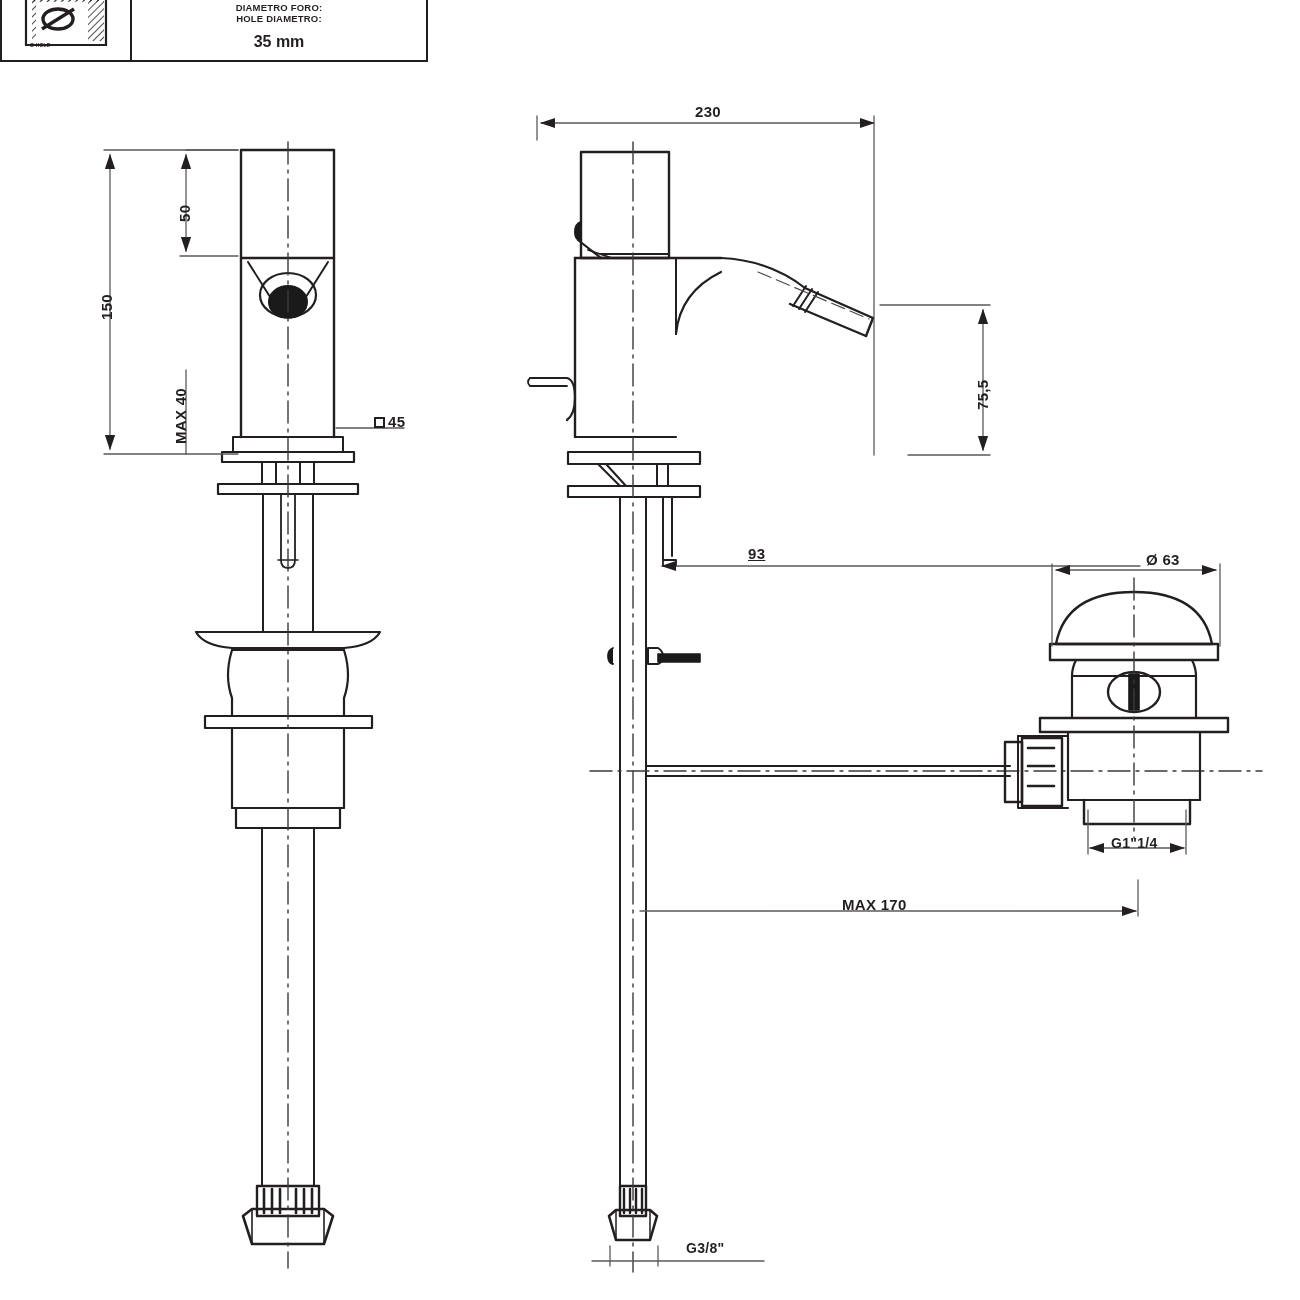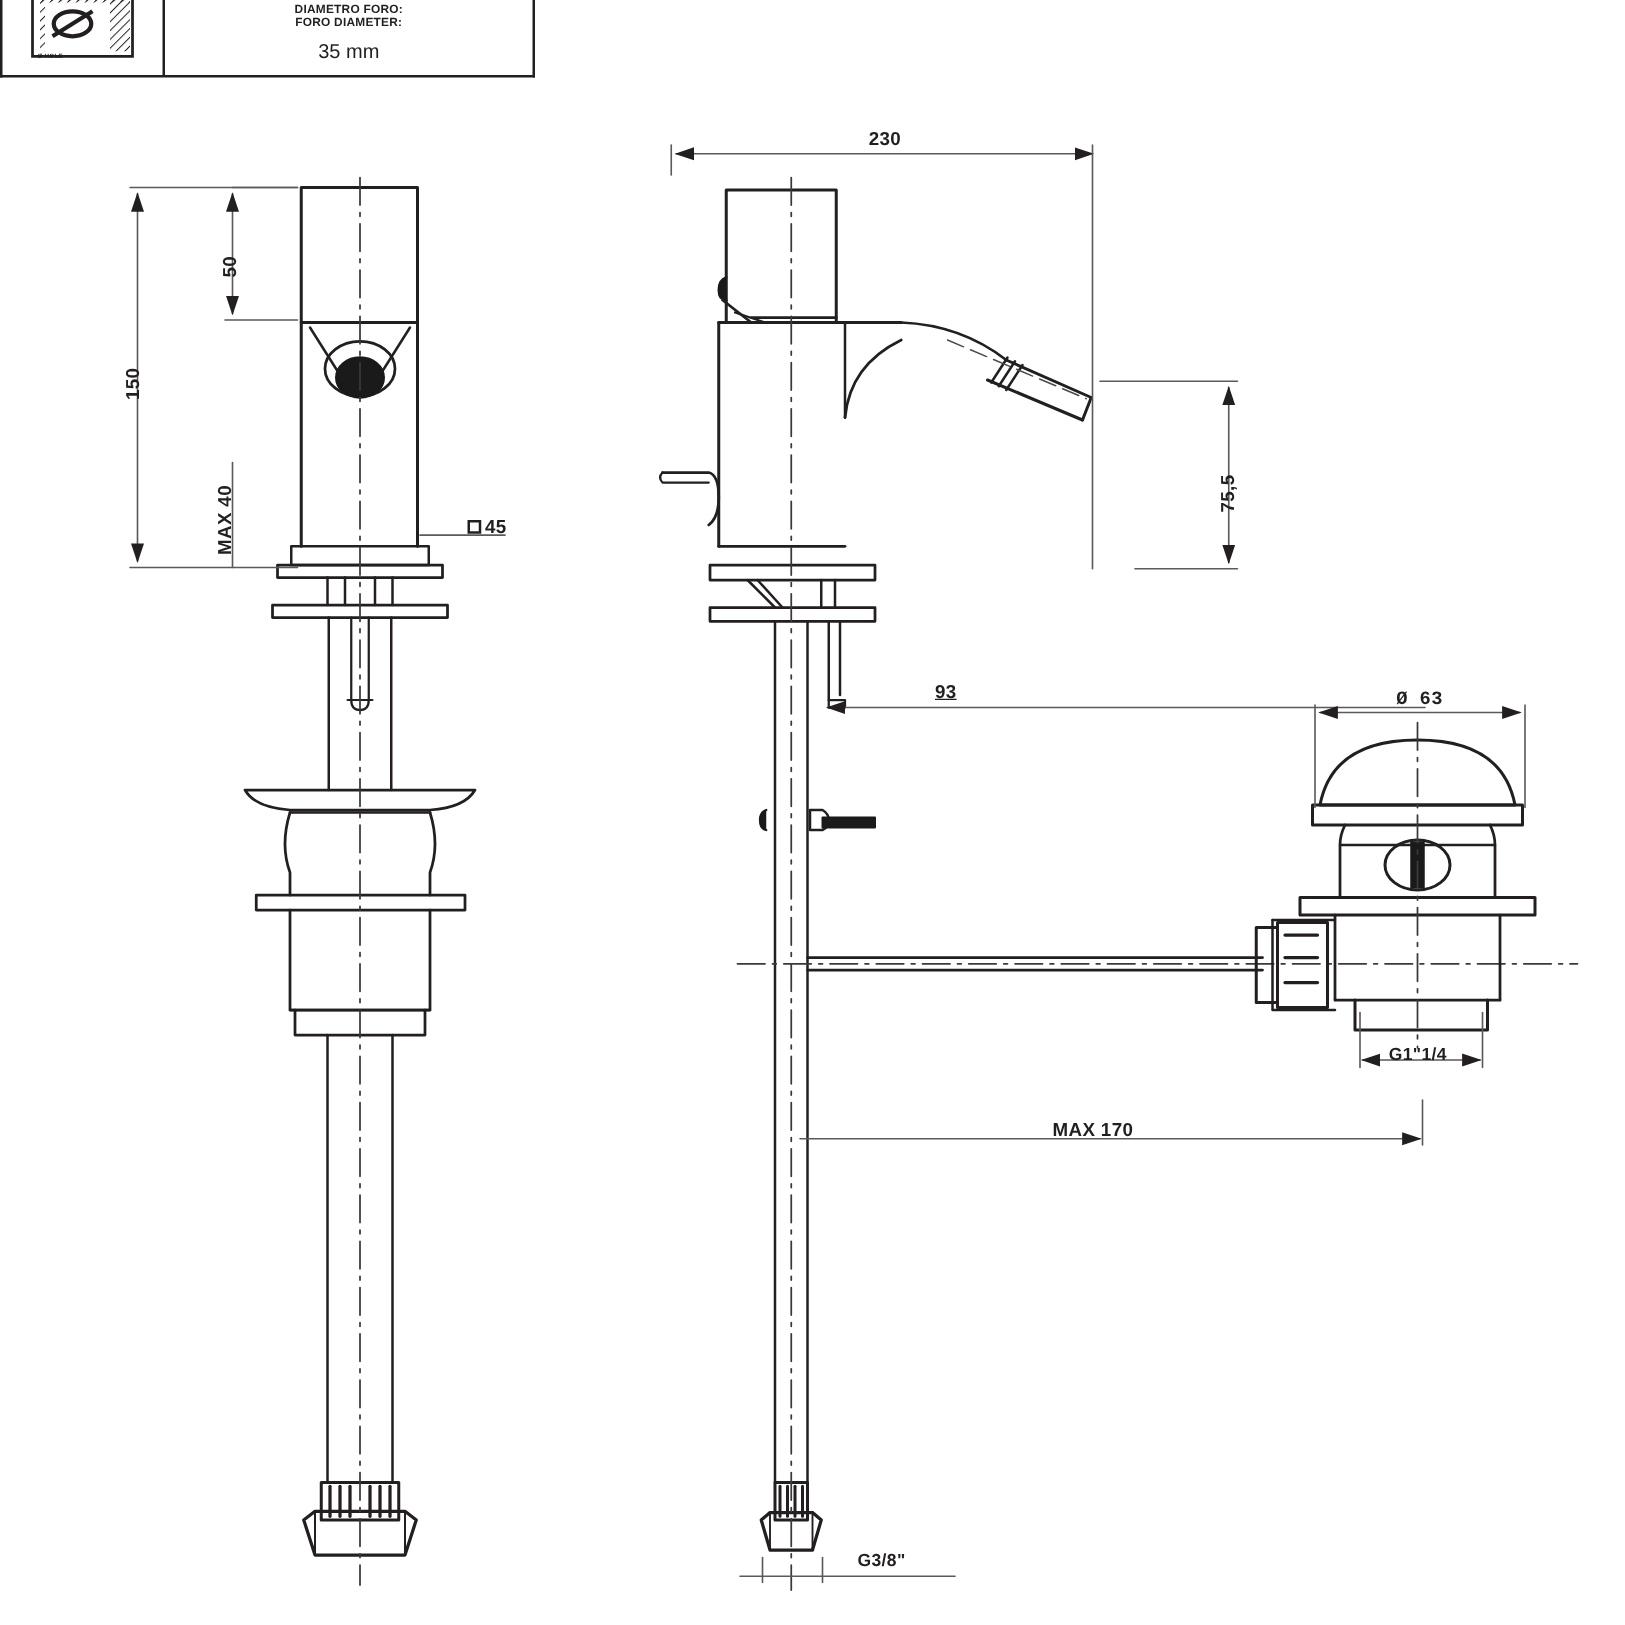--- a/index.html
+++ b/index.html
@@ -57,21 +57,21 @@
   }
   .hole-label-line {
     font-size: 9.5px;
     font-weight: bold;
     letter-spacing: .2px;
     line-height: 11px;
     color: #231f20;
   }
   #hole-value {
     font-size: 16px;
-    font-weight: normal;
+    font-weight: bold;
     margin-top: 9px;
     color: #231f20;
   }
   #hole-icon-caption {
     position: absolute;
     bottom: 1px;
     left: 8px;
     font-size: 5px;
     font-weight: bold;
     color: #231f20;
@@ -130,21 +130,21 @@
         <rect x="66" y="6" width="16" height="44" fill="url(#hatch)" stroke="none"></rect>
         <rect x="10" y="6" width="72" height="5" fill="url(#hatch)" stroke="none"></rect>
         <ellipse cx="36" cy="28" rx="15" ry="10" fill="none" stroke="#231f20" stroke-width="3.4"></ellipse>
         <line x1="20" y1="38" x2="52" y2="18" stroke="#231f20" stroke-width="3.4"></line>
       </svg>
       <span id="hole-icon-caption">Ø HOLE</span>
     </div>
   </div>
   <div id="hole-text-cell">
     <div class="hole-label-line">DIAMETRO FORO:</div>
-    <div class="hole-label-line">FORO DIAMETER:</div>
+    <div class="hole-label-line">HOLE DIAMETRO:</div>
     <div id="hole-value">35 mm</div>
   </div>
 </div>
 
 <svg id="drawing-canvas" viewBox="0 0 1300 1300">
   <defs>
     <marker id="ar" markerWidth="12" markerHeight="10" refX="11" refY="5" orient="auto">
       <path d="M0,1 L12,5 L0,9 z" fill="#231f20"></path>
     </marker>
     <marker id="arStart" markerWidth="12" markerHeight="10" refX="1" refY="5" orient="auto">
@@ -372,16 +372,16 @@
 
 <div class="dim-text vert" style="left:98px; top:320px;">150</div>
 <div class="dim-text vert" style="left:176px; top:222px;">50</div>
 <div class="dim-text vert" style="left:172px; top:444px;">MAX 40</div>
 <div class="dim-text" style="left:374px; top:413px;"><span class="sq-sym"></span><span>45</span></div>
 
 <div class="dim-text" style="left:695px; top:103px;">230</div>
 <div class="dim-text vert" style="left:974px; top:410px;">75,5</div>
 <div class="dim-text" style="left:748px; top:545px;text-decoration:underline;">93</div>
 
-<div class="dim-text" style="left:1117px; top:551px;font-family:Liberation Mono, monospace;">Ø 63</div>
+<div class="dim-text" style="left:1146px; top:551px;">Ø 63</div>
 <div class="dim-text small" style="left:1111px; top:835px;">G1"1/4</div>
 <div class="dim-text" style="left:842px; top:896px;">MAX 170</div>
 <div class="dim-text small" style="left:686px; top:1240px;">G3/8"</div>
 
 </body></html>

